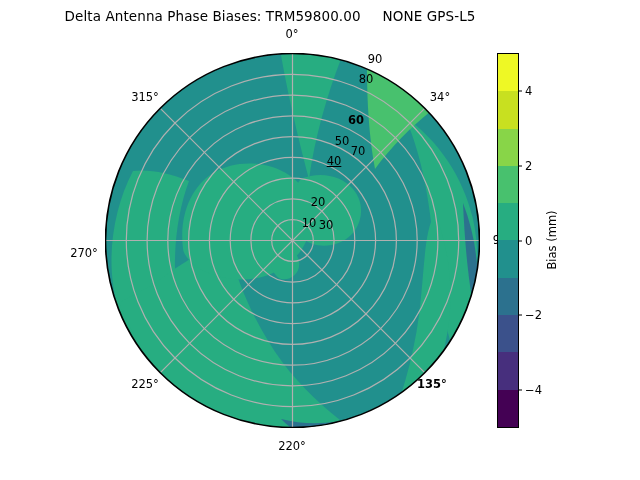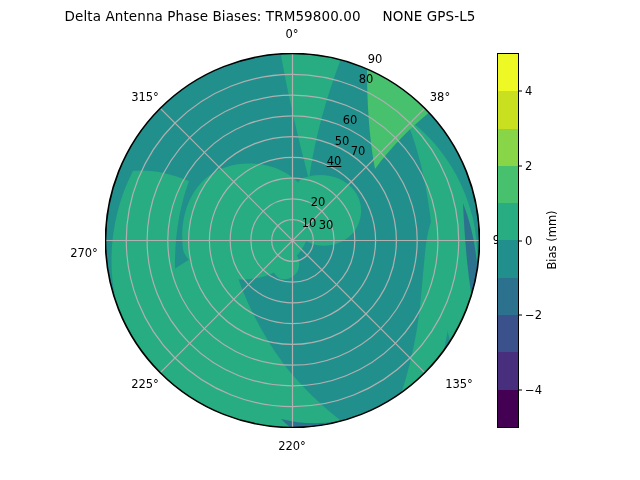--- a/index.html
+++ b/index.html
@@ -137,34 +137,34 @@
         <line x1="187.5" y1="0.5" x2="187.5" y2="374.5"></line>
         <line x1="0.5" y1="187.5" x2="374.5" y2="187.5"></line>
         <line x1="55.3" y1="55.3" x2="319.7" y2="319.7"></line>
         <line x1="319.7" y1="55.3" x2="55.3" y2="319.7"></line>
       </g>
 
       <circle cx="187.5" cy="187.5" r="187" fill="none" stroke="#000000" stroke-width="1.6"></circle>
     </svg>
 
     <div class="ang-label" style="left:187px;top:-19px;">0°</div>
-    <div class="ang-label" style="left:335px;top:44px;">38°</div>
+    <div class="ang-label" style="left:335px;top:44px;">34°</div>
     <div class="ang-label" style="left:395px;top:187px;">90</div>
-    <div class="ang-label" style="left:354px;top:331px;">135°</div>
+    <div class="ang-label" style="left:327px;top:331px;font-weight:bold;">135°</div>
     <div class="ang-label" style="left:187px;top:393px;">220°</div>
     <div class="ang-label" style="left:40px;top:331px;">225°</div>
     <div class="ang-label" style="left:-21px;top:200px;">270°</div>
     <div class="ang-label" style="left:40px;top:44px;">315°</div>
 
     <div class="rad-label" style="left:204px;top:170px;">10</div>
     <div class="rad-label" style="left:213px;top:149px;">20</div>
     <div class="rad-label" style="left:221px;top:129px;margin-top:43px;">30</div>
     <div class="rad-label" style="left:229px;top:108px;text-decoration:underline;">40</div>
     <div class="rad-label" style="left:237px;top:88px;">50</div>
-    <div class="rad-label" style="left:245px;top:67px;">60</div>
+    <div class="rad-label" style="left:251px;top:67px;font-weight:bold;">60</div>
     <div class="rad-label" style="left:253px;top:54px;margin-top:44px;">70</div>
     <div class="rad-label" style="left:261px;top:26px;">80</div>
     <div class="rad-label" style="left:270px;top:6px;">90</div>
   </div>
 
   <div id="colorbar-axes">
     <div class="cb-band" style="height:10%;background:#eef825;"></div>
     <div class="cb-band" style="height:10%;background:#c8e020;"></div>
     <div class="cb-band" style="height:10%;background:#88d548;"></div>
     <div class="cb-band" style="height:10%;background:#48c16e;"></div>

